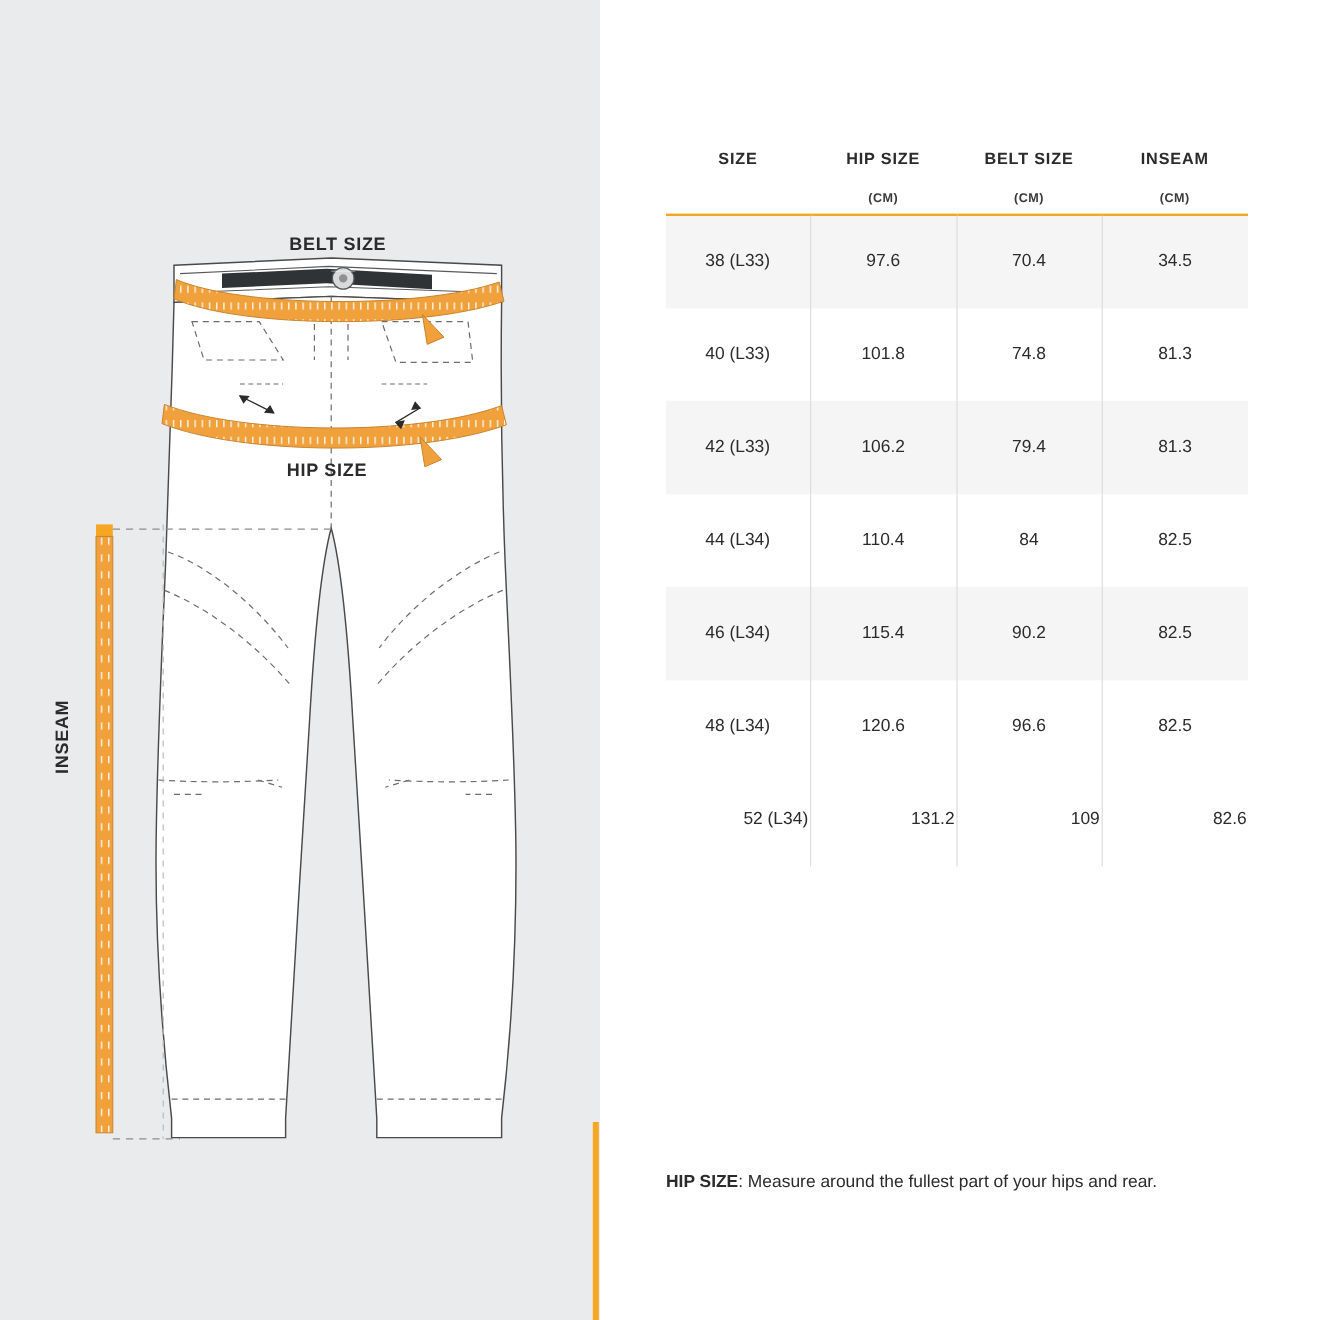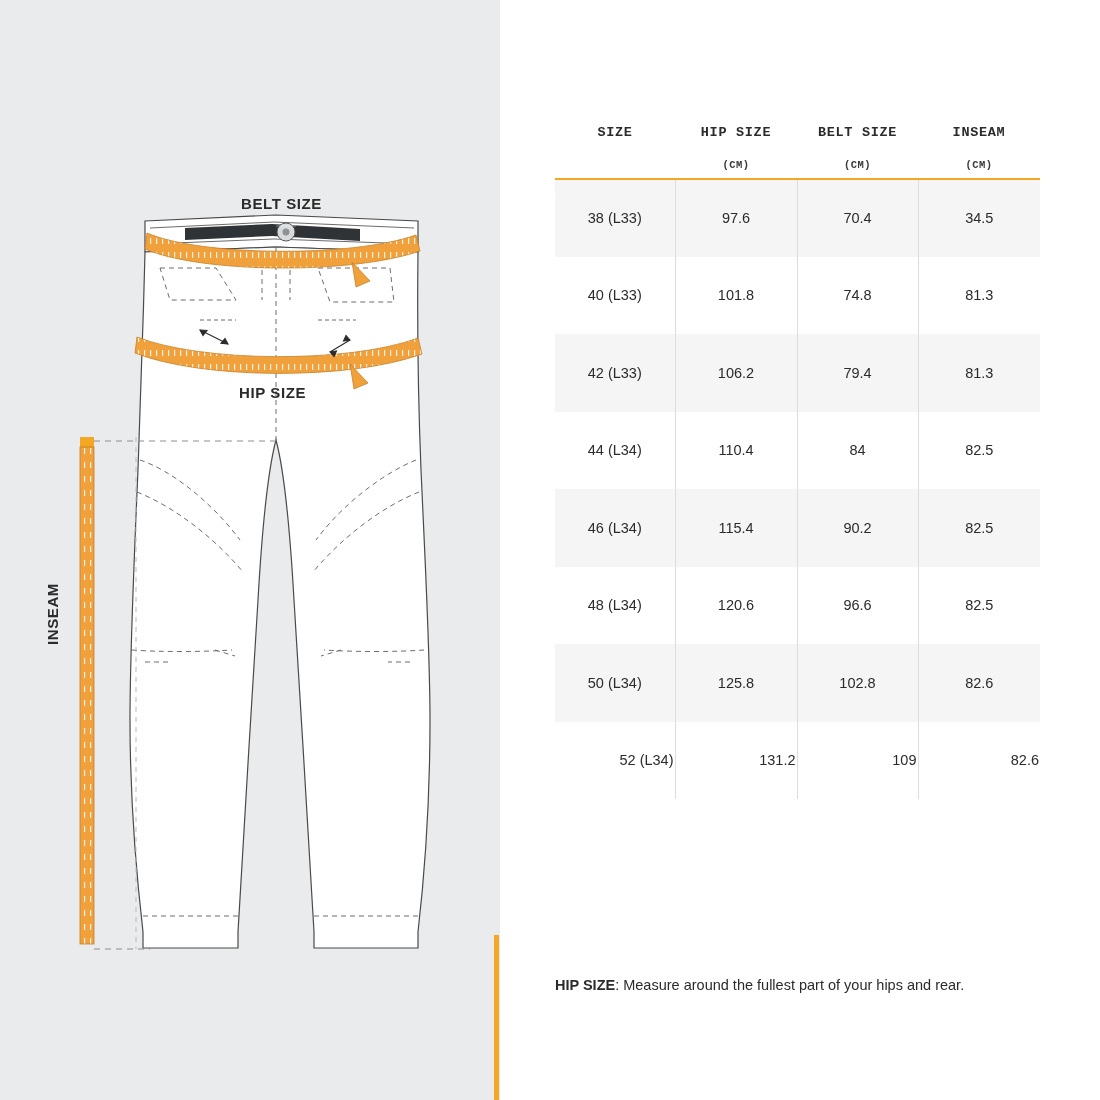--- a/index.html
+++ b/index.html
@@ -74,21 +74,20 @@
   }
   table.size-table th {
     font-size: 13.5px;
     font-weight: bold;
     color: #2b2b2b;
     letter-spacing: 0.7px;
     padding: 0 0 6px 0;
     text-align: center;
     vertical-align: top;
     line-height: 1.25;
-    font-family: Liberation Mono, monospace;
   }
   th .unit {
     display: block;
     font-size: 10.5px;
     font-weight: bold;
     letter-spacing: 0.4px;
     color: #3a3a3a;
     margin-top: 17px;
   }
   table.size-table thead tr th {
@@ -292,26 +291,20 @@
             <td>115.4</td>
             <td>90.2</td>
             <td>82.5</td>
           </tr>
           <tr>
             <td>48 (L34)</td>
             <td>120.6</td>
             <td>96.6</td>
             <td>82.5</td>
           </tr>
-          <tr class="alt">
-            <td>50 (L34)</td>
-            <td>125.8</td>
-            <td>102.8</td>
-            <td>82.6</td>
-          </tr>
           <tr>
             <td>52 (L34)</td>
             <td>131.2</td>
             <td>109</td>
             <td>82.6</td>
           </tr>
         </tbody>
       </table>
     </div>
 

